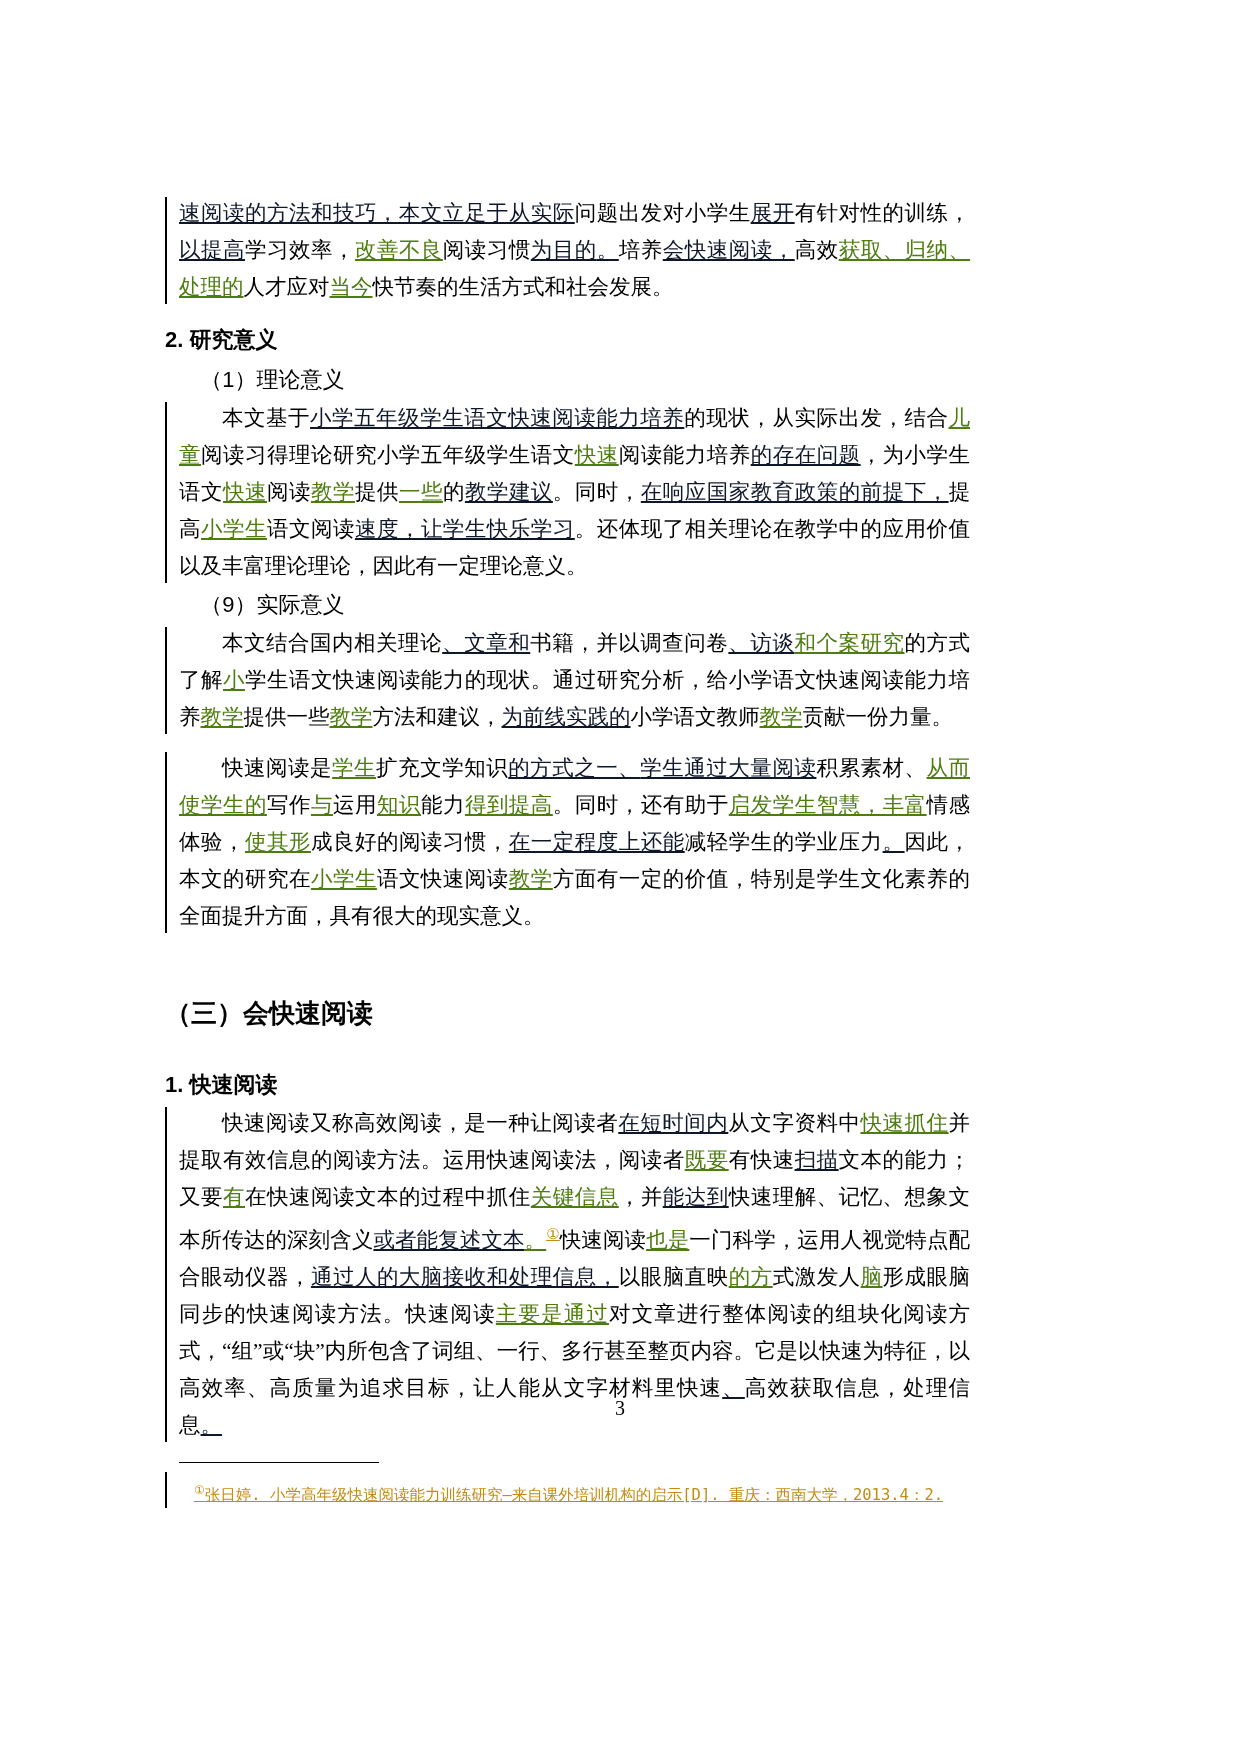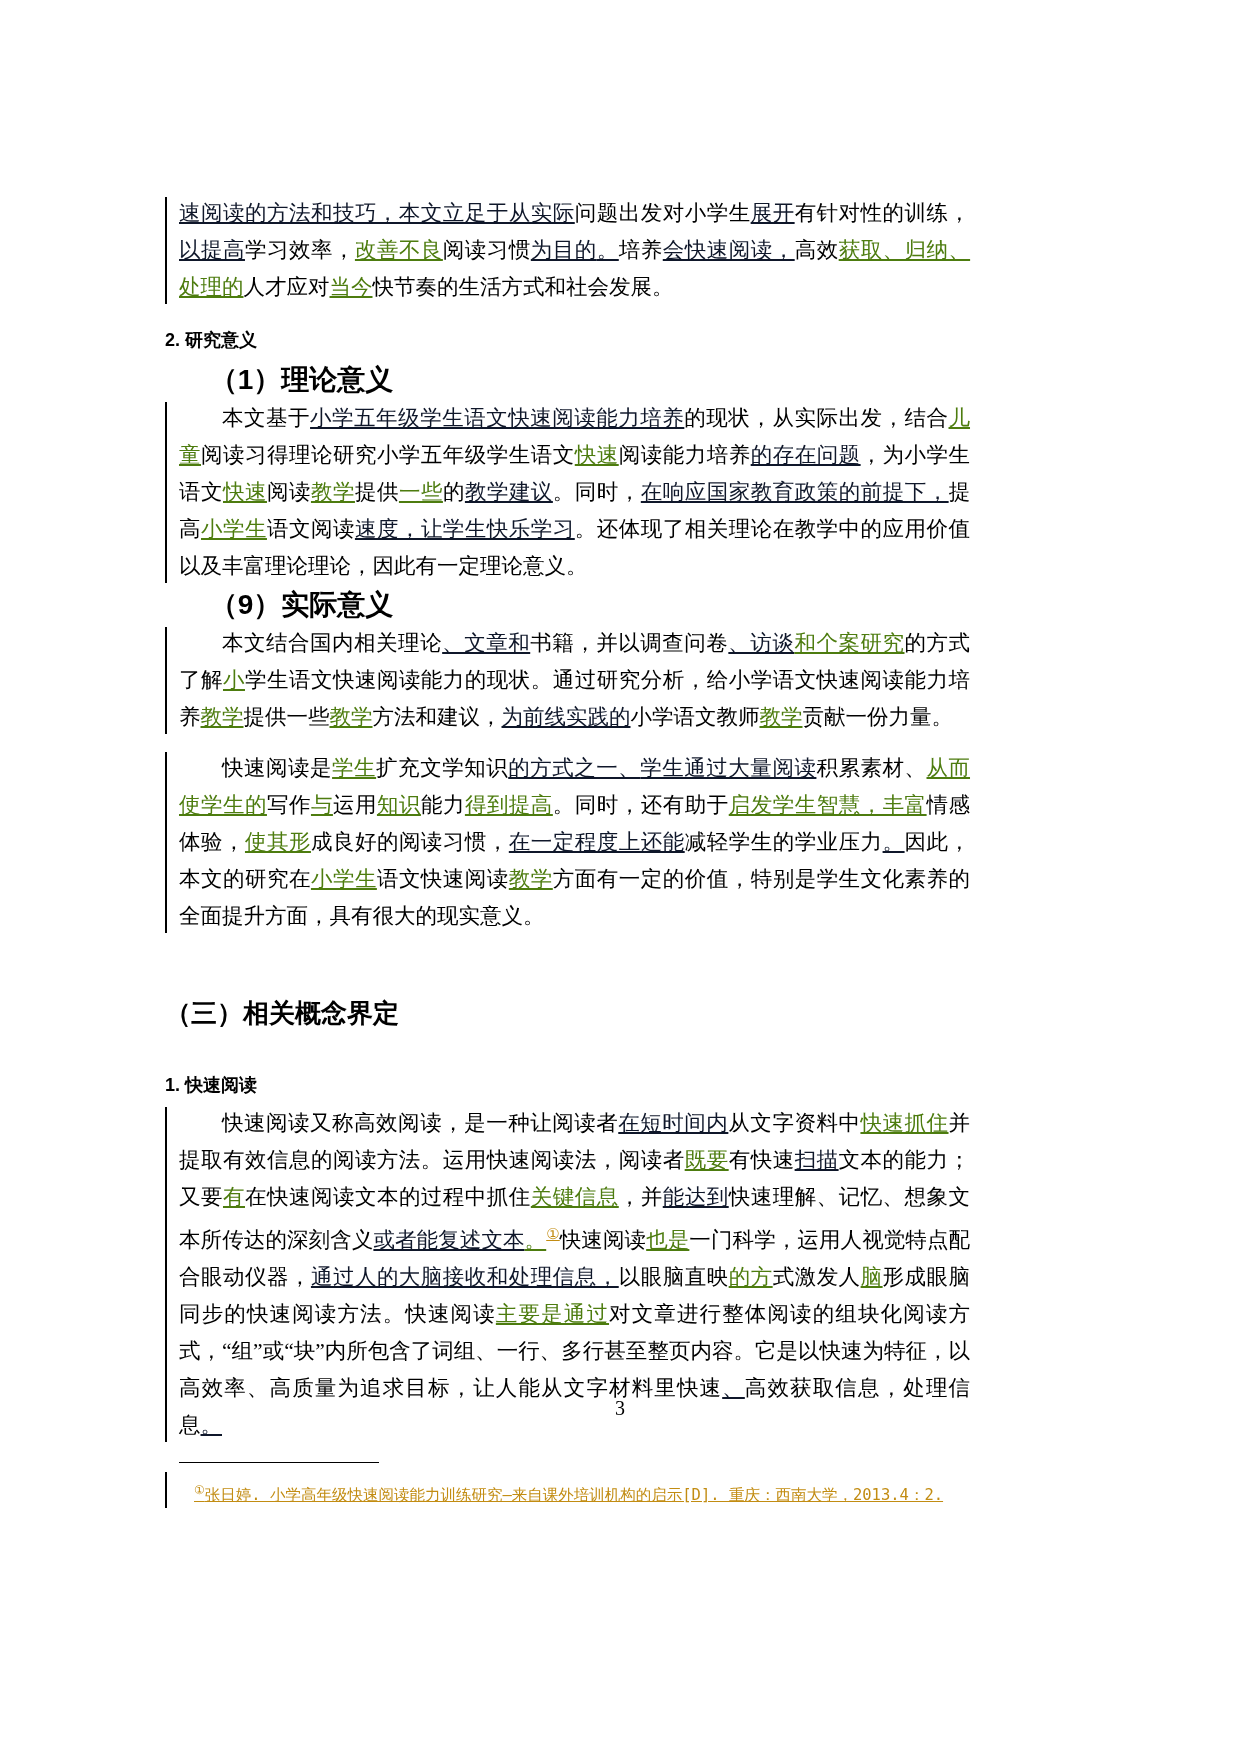--- a/index.html
+++ b/index.html
@@ -46,29 +46,29 @@
     font-size: 21.5px;
     line-height: 37px;
     text-align: justify;
     text-justify: inter-ideograph;
   }
   .indent {
     text-indent: 2em;
   }
   h2.heading {
     margin: 0;
-    font-size: 18px;
+    font-size: 22px;
     font-weight: bold;
     line-height: 40px;
     font-family: "Liberation Sans", "DejaVu Sans", sans-serif;
   }
   h3.subheading {
     margin: 0;
-    font-size: 28px;
-    font-weight: bold;
+    font-size: 22px;
+    font-weight: normal;
     line-height: 40px;
     text-indent: 1.6em;
     font-family: "Liberation Sans", "DejaVu Sans", sans-serif;
   }
   h1.bighead {
     margin: 0;
     font-size: 26px;
     font-weight: bold;
     line-height: 44px;
     font-family: "Liberation Sans", "DejaVu Sans", sans-serif;
@@ -160,21 +160,21 @@
       <p class="indent" id="p3"><span>本文结合国内相关理论</span><span class="ins-g">、文章和</span><span>书籍，并以调查问卷</span><span class="ins-g">、访谈</span><span class="ins-o">和个案研究</span><span>的方式了解</span><span class="ins-o">小</span><span>学生语文快速阅读能力的现状。通过研究分析，给小学语文快速阅读能力培养</span><span class="ins-o">教学</span><span>提供一些</span><span class="ins-o">教学</span><span>方法和建议，</span><span class="ins-g">为前线实践的</span><span>小学语文教师</span><span class="ins-o">教学</span><span>贡献一份力量。</span></p>
     </div>
 
     <div class="spacer-sm"></div>
 
     <div class="revbar">
       <p class="indent" id="p4"><span>快速阅读是</span><span class="ins-o">学生</span><span>扩充文学知识</span><span class="ins-g">的方式之一、</span><span class="ins-g">学生通过大量阅读</span><span>积累素材、</span><span class="ins-o">从而使学生的</span><span>写作</span><span class="ins-o">与</span><span>运用</span><span class="ins-o">知识</span><span>能力</span><span class="ins-o">得到提高</span><span>。同时，还有助于</span><span class="ins-o">启发学生智慧，丰富</span><span>情感体验，</span><span class="ins-o">使其形</span><span>成良好的阅读习惯，</span><span class="ins-g">在一定程度上还能</span><span>减轻学生的学业压力</span><span class="ins-g">。</span><span>因此，本文的研究在</span><span class="ins-o">小学生</span><span>语文快速阅读</span><span class="ins-o">教学</span><span>方面有一定的价值，特别是学生文化素养的全面提升方面，具有很大的现实意义。</span></p>
     </div>
 
     <div class="spacer-lg"></div>
-    <h1 class="bighead">（三）相关概念界定</h1>
+    <h1 class="bighead">（三）会快速阅读</h1>
 
     <div class="spacer-md"></div>
     <h2 class="heading">1. 快速阅读</h2>
 
     <div class="revbar">
       <p class="indent" id="p5"><span>快速阅读又称高效阅读，是一种让阅读者</span><span class="ins-g">在短时间内</span><span>从文字资料中</span><span class="ins-o">快速抓住</span><span>并提取有效信息的阅读方法。运用快速阅读法，阅读者</span><span class="ins-o">既要</span><span>有快速</span><span class="ins-g">扫描</span><span>文本的能力；又要</span><span class="ins-o">有</span><span>在快速阅读文本的过程中抓住</span><span class="ins-o">关键信息</span><span>，并</span><span class="ins-g">能达到</span><span>快速理解、记忆、想象文本所传达的深刻含义</span><span class="ins-g">或者能复述文本</span><span class="ins-o">。</span><span class="fnmark">①</span><span>快速阅读</span><span class="ins-o">也是</span><span>一门科学，运用人视觉特点配合眼动仪器，</span><span class="ins-g">通过人的大脑接收和处理信息，</span><span>以眼脑直映</span><span class="ins-o">的方</span><span>式激发人</span><span class="ins-o">脑</span><span>形成眼脑同步的快速阅读方法。快速阅读</span><span class="ins-o">主要是通过</span><span>对文章进行整体阅读的组块化阅读方式，“组”或“块”内所包含了词组、一行、多行甚至整页内容。它是以快速为特征，以高效率、高质量为追求目标，让人能从文字材料里快速</span><span class="ins-g">、</span><span>高效获取信息，处理信息</span><span class="ins-g">。</span></p>
     </div>
 
     <div class="footnote-wrap">
       <div class="fn-rule"></div>

